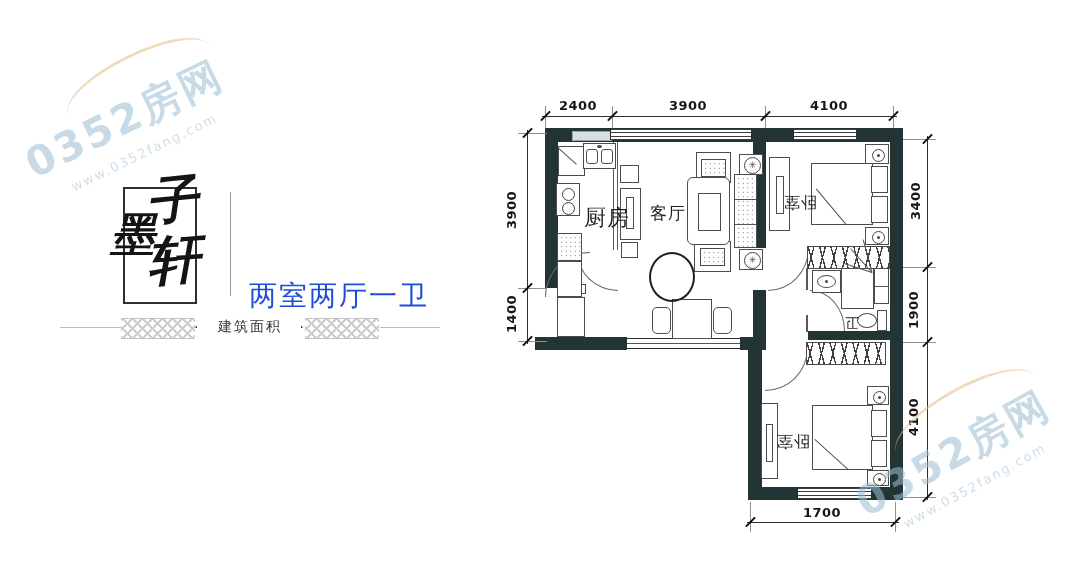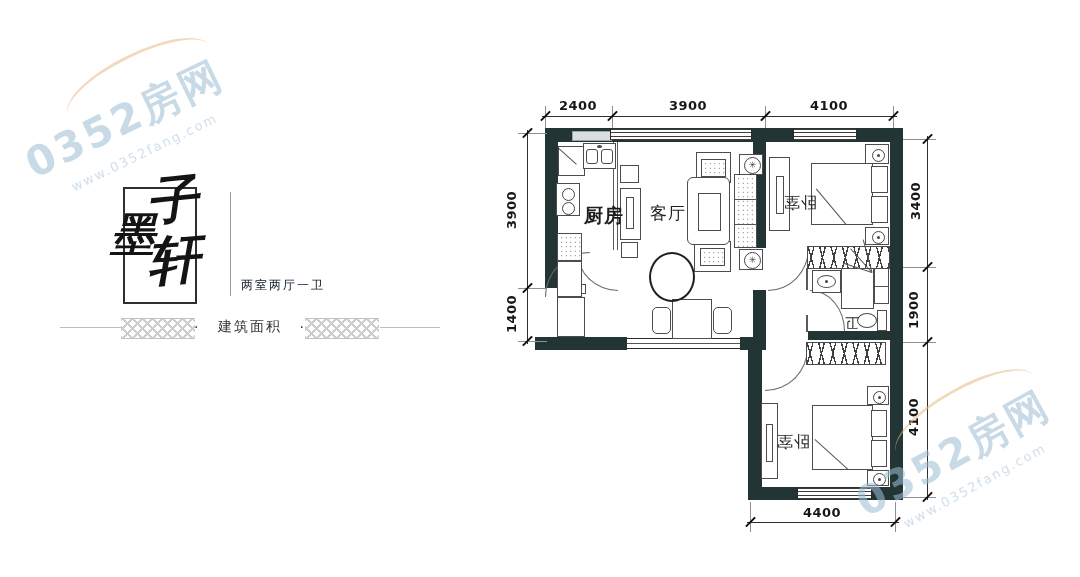--- a/index.html
+++ b/index.html
@@ -33,21 +33,21 @@
            color:#161616;letter-spacing:.5px;font-family:"DejaVu Sans",sans-serif;}
   .dimtext.v{transform:rotate(-90deg);}
   
   #logo-box{position:absolute;left:123px;top:187px;width:70px;height:113px;border:2px solid #2f2f2f;background:#fff;}
   .calli{position:absolute;font-family:"DejaVu Serif",serif;font-weight:bold;font-style:italic;color:#141414;line-height:1;}
   #area-label{position:absolute;left:248px;top:188px;font-size:30px;font-weight:700;letter-spacing:5px;color:#2b2b2b;}
   #area-value{position:absolute;left:252px;top:214px;font-family:"DejaVu Serif",serif;color:#1d1d1d;}
   #area-value .big{font-size:62px;line-height:1;}
   #area-value .unit{font-size:27px;margin-left:6px;}
   #area-value .sup{font-size:13px;vertical-align:22px;}
-  #rooms-summary{position:absolute;left:241px;top:277px;font-size:12px;font-weight:500;letter-spacing:2px;color:#0f172a;}
+  #rooms-summary{position:absolute;left:249px;top:277px;font-size:28px;font-weight:500;letter-spacing:2px;color:#1d4ed8;}
   .bannerpat{position:absolute;top:318px;height:19px;border-top:1px solid #c2c2c2;border-bottom:1px solid #c2c2c2;
      background-image:repeating-linear-gradient(45deg,#cdcdcd 0 2px,transparent 2px 7px),
                       repeating-linear-gradient(135deg,#cdcdcd 0 2px,transparent 2px 7px);}
   #banner-text{position:absolute;left:194px;top:317px;width:112px;height:20px;display:flex;align-items:center;
      justify-content:space-between;font-size:14px;letter-spacing:2px;color:#333;}
   .hline{position:absolute;top:327px;height:1px;background:#bdbdbd;}
   
   .wm{position:absolute;width:240px;opacity:.55;z-index:9;pointer-events:none;}
   .wm .swoosh{width:158px;height:30px;border-top:3px solid var(--watermark-orange,#e7bc86);
       border-radius:100% 100% 0 0/170% 170% 0 0;margin-left:58px;}
@@ -218,21 +218,21 @@
         <i class="dot" style="left:3.5px;top:3.5px;width:3px;height:3px;"></i>
       </div>
   </div>
   <div class="fur" style="left:867px;top:470px;width:22px;height:16px;">
     <div class="circ" style="left:5px;top:2px;width:11px;height:11px;">
         <i class="dot" style="left:3.5px;top:3.5px;width:3px;height:3px;"></i>
       </div>
   </div>
   <div class="roomlabel flip" style="left:776px;top:430px;">卧室</div>
 
-  <div class="roomlabel" style="left:584px;top:203px;font-size:19px;font-weight:bold;">厨房</div>
+  <div class="roomlabel" style="left:584px;top:203px;font-size:22px;">厨房</div>
   <div class="roomlabel" style="left:650px;top:202px;font-size:17px;">客厅</div>
 
   <div id="c1-ellipse"></div>
 
   <div class="ext" style="left:545px;top:106px;width:1px;height:22px;"></div>
   <div class="ext" style="left:612px;top:106px;width:1px;height:22px;"></div>
   <div class="ext" style="left:765px;top:106px;width:1px;height:22px;"></div>
   <div class="ext" style="left:893px;top:106px;width:1px;height:22px;"></div>
   <div class="dimline" style="left:542px;top:116px;width:355px;height:1px;"></div>
   <div class="tick" style="left:539px;top:115px;"></div>
@@ -264,15 +264,15 @@
   <div class="tick" style="left:921px;top:496px;"></div>
   <div class="dimtext v" style="left:885px;top:194px;">3400</div>
   <div class="dimtext v" style="left:883px;top:303px;">1900</div>
   <div class="dimtext v" style="left:883px;top:410px;">4100</div>
 
   <div class="ext" style="left:750px;top:502px;width:1px;height:30px;"></div>
   <div class="ext" style="left:895px;top:502px;width:1px;height:30px;"></div>
   <div class="dimline" style="left:747px;top:522px;width:152px;height:1px;"></div>
   <div class="tick" style="left:744px;top:521px;"></div>
   <div class="tick" style="left:889px;top:521px;"></div>
-  <div class="dimtext" style="left:792px;top:505px;">4400</div>
+  <div class="dimtext" style="left:792px;top:505px;">1700</div>
 
 </div>
 
 </body></html>

